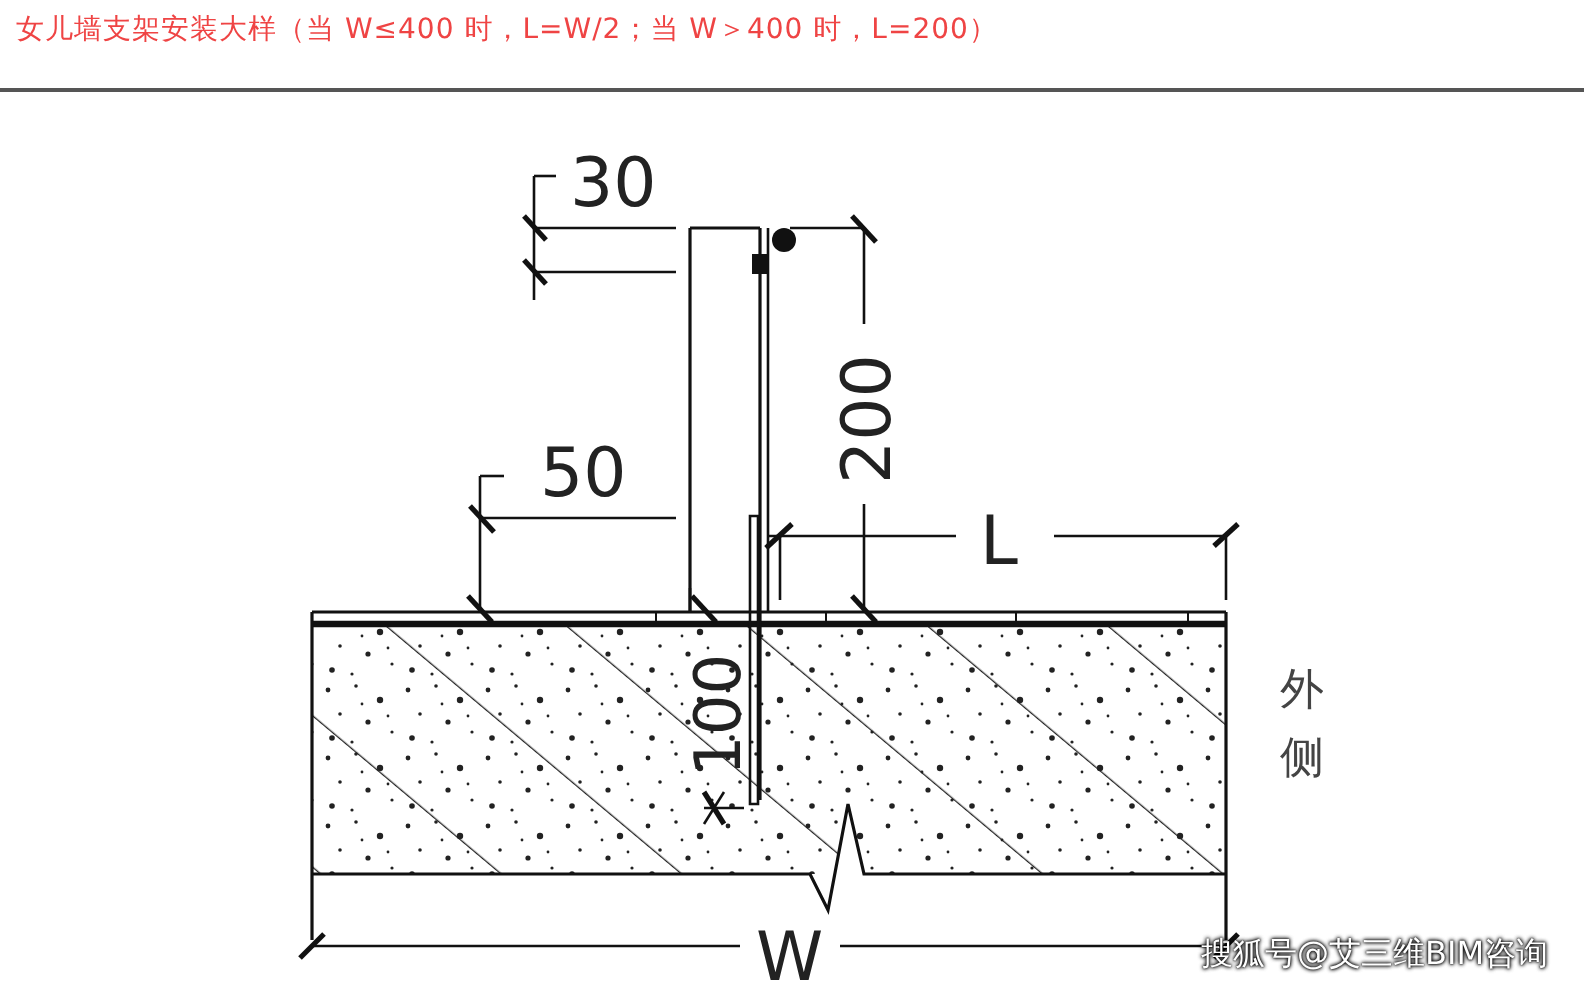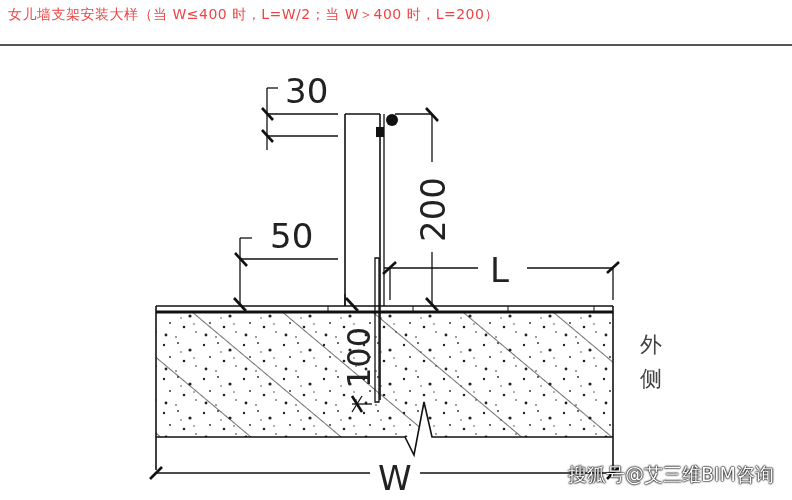--- a/index.html
+++ b/index.html
@@ -2,21 +2,21 @@
 <html><head>
 <meta charset="utf-8">
 <style>
   html, body { margin:0; padding:0; background:#ffffff; }
   #stage { position:relative; width:792px; height:500px; overflow:hidden; background:#ffffff; }
   .title { position:absolute; left:8px; top:6px; font-family:"DejaVu Sans", sans-serif; font-size:14px; color:#ef4444; white-space:nowrap; letter-spacing:0.5px; }
   .title-rule { position:absolute; left:0; top:44px; width:792px; height:2px; background:#555; }
   svg { position:absolute; left:0; top:0; }
   .dim { font-family:"DejaVu Sans", sans-serif; fill:#222; }
   .note { font-family:"DejaVu Sans", sans-serif; fill:#444; }
-  .wm { position:absolute; right:18px; bottom:12px; font-family:"DejaVu Sans", sans-serif; font-size:19px; color:#fff; text-shadow:0 0 2px #000, 0 0 2px #000, 0 0 1px #000; white-space:nowrap;margin-left:40px; }
+  .wm { position:absolute; right:18px; bottom:12px; font-family:"DejaVu Sans", sans-serif; font-size:16px; color:#fff; text-shadow:0 0 2px #000, 0 0 2px #000, 0 0 1px #000; white-space:nowrap;margin-left:40px; }
 </style>
 </head>
 <body>
 
 <div id="stage">
   <div class="title">女儿墙支架安装大样（当 W≤400 时，L=W/2；当 W＞400 时，L=200）</div>
   <div class="title-rule"></div>
 
   <svg width="792" height="500" viewBox="0 0 792 500">
     <defs>

